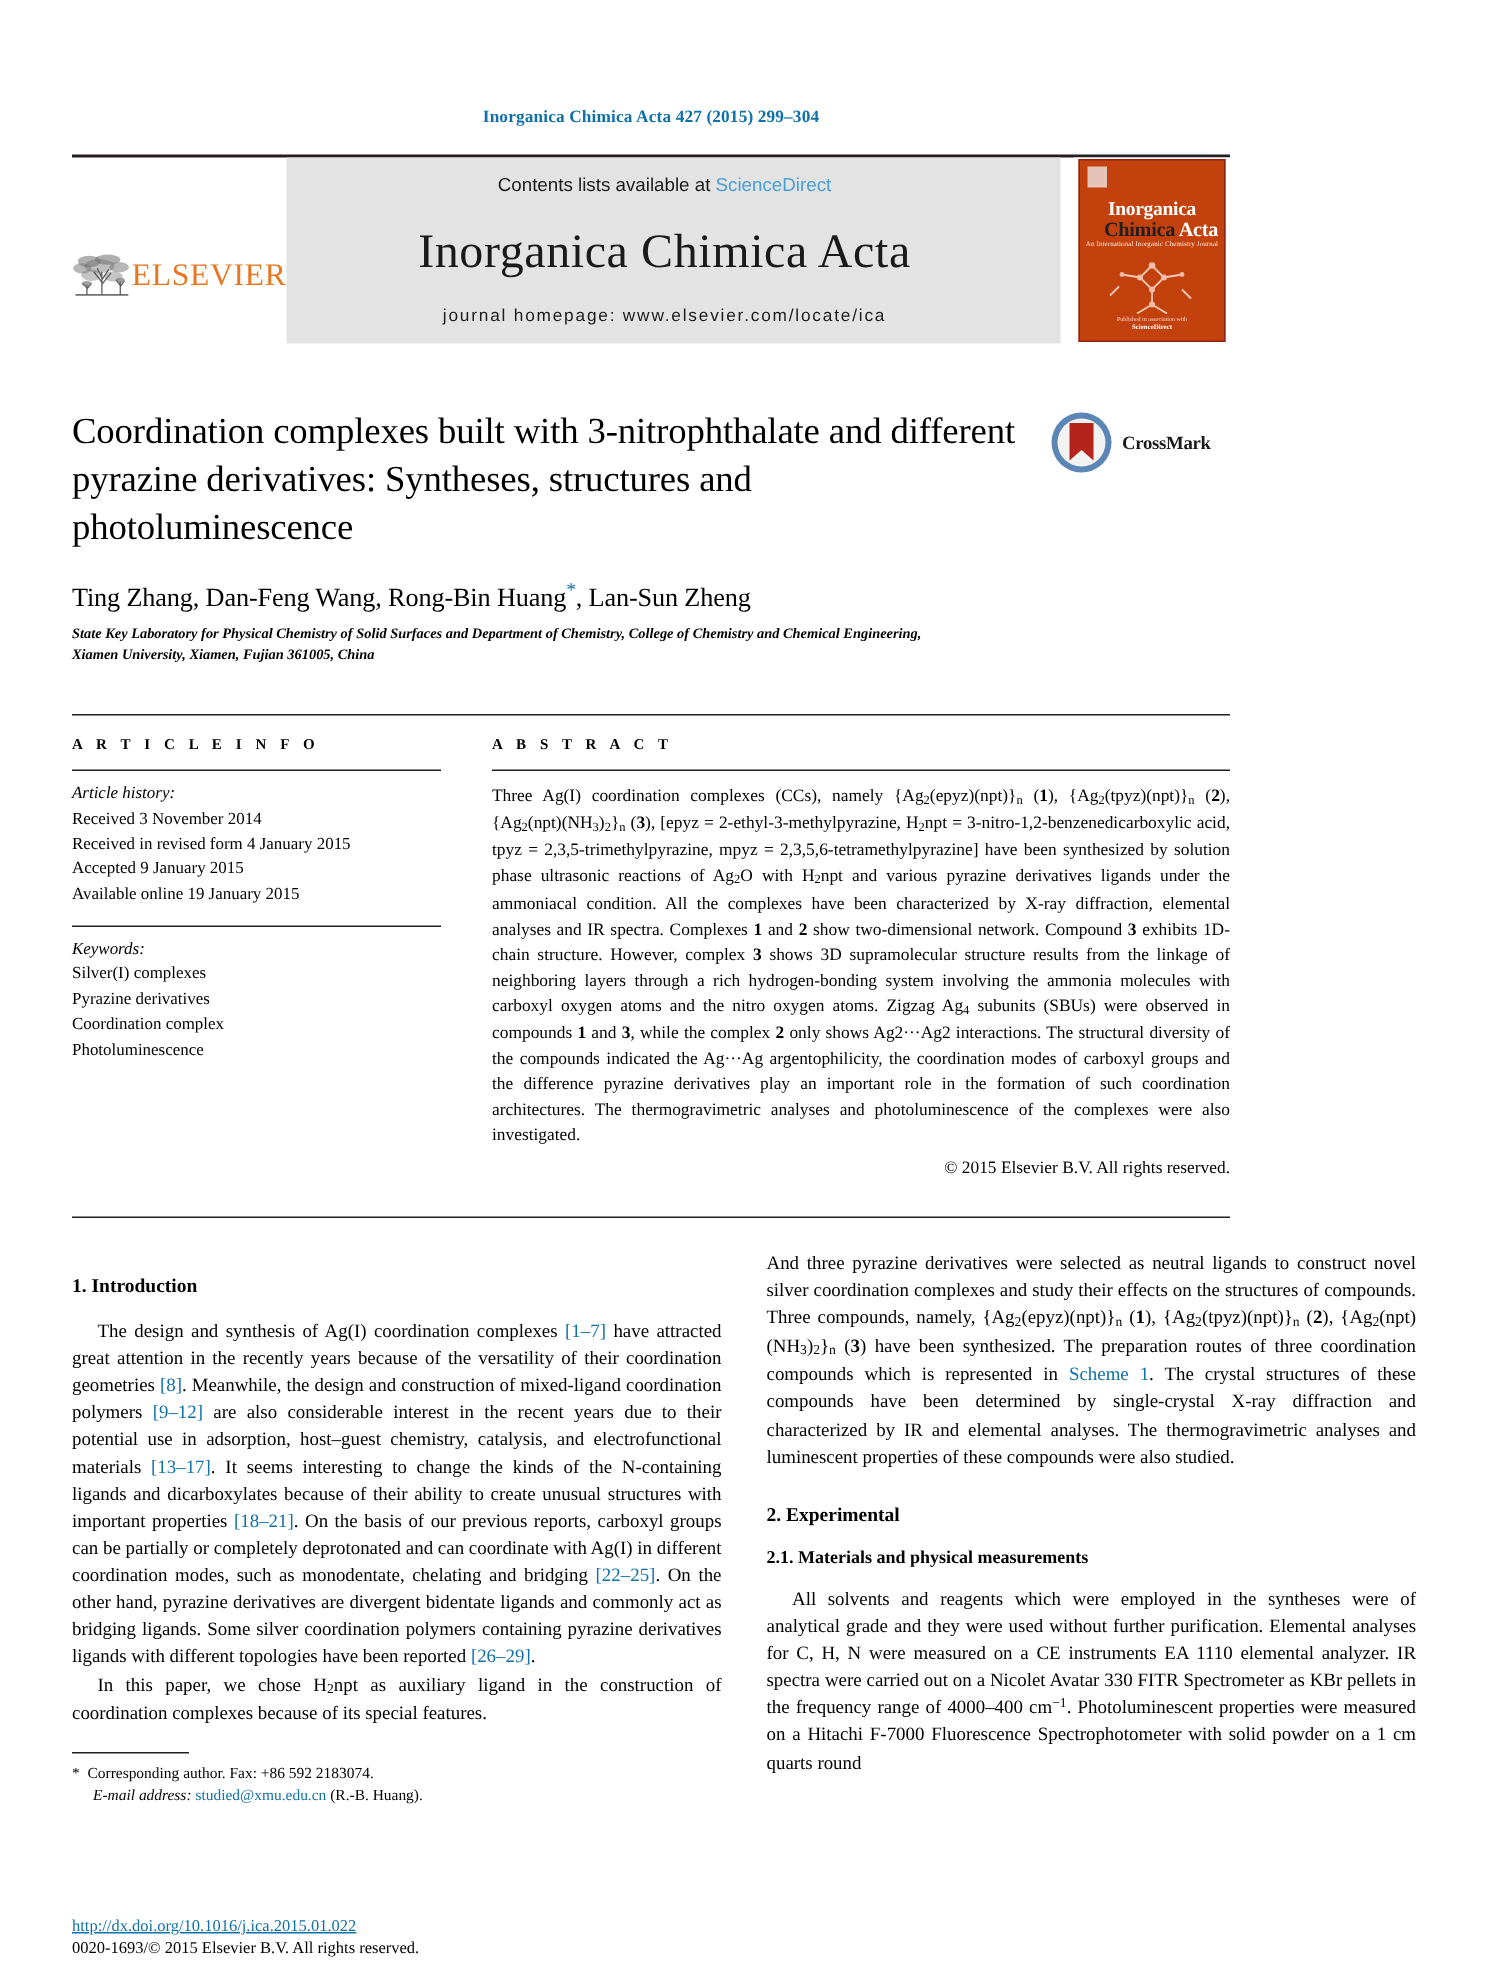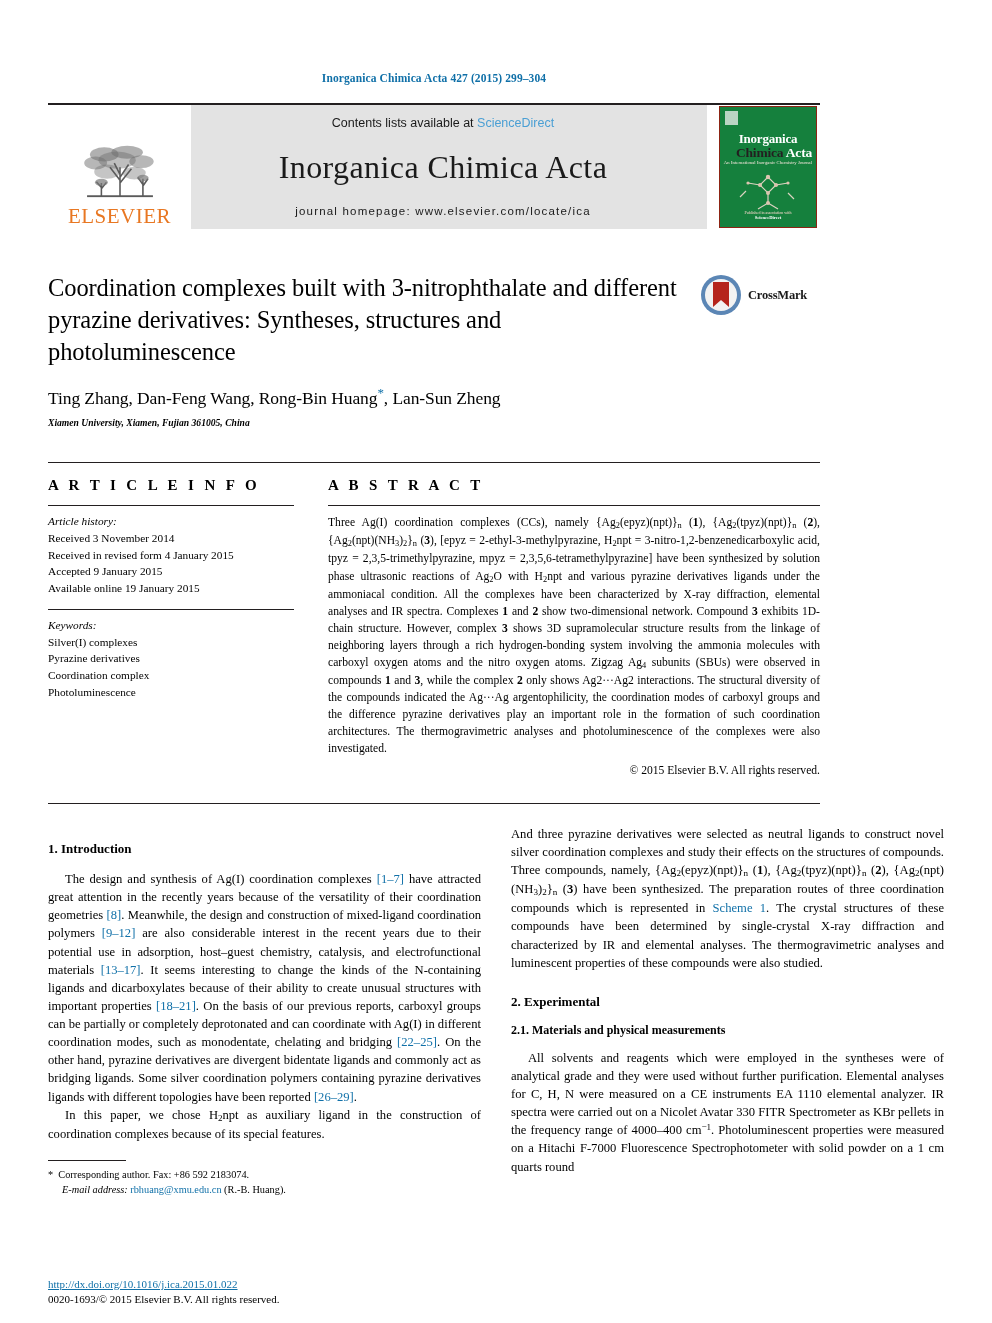--- a/index.html
+++ b/index.html
@@ -39,21 +39,21 @@
     border-top: 2px solid #231f20;
     padding-top: 0;
     display: flex;
     align-items: stretch;
     height: 124px;
   }
   .elsevier-box {
     width: 143px;
     flex: 0 0 143px;
     display: flex;
-    flex-direction: column;
+    flex-direction: row;
     align-items: center;
     justify-content: flex-end;
     padding-bottom: 2px;
     box-sizing: border-box;
     margin-top: 34px;
   }
   .elsevier-tree {
     width: 104px;
     height: 88px;
     margin-top: 4px;
@@ -102,21 +102,21 @@
     flex: 0 0 104px;
     margin-left: 9px;
     background: #ffffff;
     display: flex;
     align-items: center;
     justify-content: center;
   }
   .cover-img {
     width: 98px;
     height: 122px;
-    background: #15803d;
+    background: #c2410c;
     border: 1px solid #8d2414;
     position: relative;
     overflow: hidden;
     box-sizing: border-box;
   }
   .cover-top-logo {
     position: absolute;
     left: 5px; top: 4px;
     width: 13px; height: 14px;
     background: #f0f0f0;
@@ -223,21 +223,21 @@
     gap: 34px;
     border-top: 1px solid #231f20;
     padding-top: 0;
   }
   .col-info { width: 246px; flex: 0 0 246px; }
   .col-abs  { flex: 1 1 auto; }
 
   .sec-head {
     font-family: "Liberation Serif", serif;
     font-weight: bold;
-    font-size: 15px;
+    font-size: 10px;
     letter-spacing: 3.4px;
     margin-top: 14px;
   }
   .rule { border-top: 1.6px solid #231f20; margin-top: 11px; }
   .rule-thin { border-top: 1px solid #231f20; margin-top: 12px; }
 
   .info-block {
     font-family: "Liberation Serif", serif;
     font-size: 11.3px;
     line-height: 1.48;
@@ -417,20 +417,21 @@
         <path d="M13 8 h16 v25 l-8 -7 l-8 7 Z" fill="#b5241c"></path>
       </svg>
       <span class="cm-text">CrossMark</span>
     </div>
 
     <div class="authors">
       <span>Ting Zhang, Dan-Feng Wang, Rong-Bin Huang</span><span class="star">*</span><span>, Lan-Sun Zheng</span>
     </div>
 
     <div class="affil">
+      <div>State Key Laboratory for Physical Chemistry of Solid Surfaces and Department of Chemistry, College of Chemistry and Chemical Engineering,</div>
       <div>Xiamen University, Xiamen, Fujian 361005, China</div>
     </div>
   </div>
 
   <div class="info-abs">
 
     <div class="col-info">
       <div class="sec-head">A R T I C L E  I N F O</div>
       <div class="rule"></div>
       <div class="info-block">
@@ -474,21 +475,21 @@
       </p>
 
       <div class="footnote-area">
         <div class="fn-rule"></div>
         <div class="fn-line">
           <span>*</span>&nbsp;
           <span>Corresponding author. Fax: +86 592 2183074.</span>
         </div>
         <div class="fn-line" style="padding-left:14px">
           <span class="ital">E-mail address:</span>
-          <a class="link" href="#">rbhuang@xmu.edu.cn</a>
+          <a class="link" href="#">studied@xmu.edu.cn</a>
           <span>(R.-B. Huang).</span>
         </div>
       </div>
     </div>
 
     <div class="bcol">
       <p class="para" style="text-indent:0">
         And three pyrazine derivatives were selected as neutral ligands to construct novel silver coordination complexes and study their effects on the structures of compounds. Three compounds, namely, {Ag<sub>2</sub>(epyz)(npt)}<sub>n</sub> (<b>1</b>), {Ag<sub>2</sub>(tpyz)(npt)}<sub>n</sub> (<b>2</b>), {Ag<sub>2</sub>(npt)(NH<sub>3</sub>)<sub>2</sub>}<sub>n</sub> (<b>3</b>) have been synthesized. The preparation routes of three coordination compounds which is represented in <span class="ref">Scheme 1</span>. The crystal structures of these compounds have been determined by single-crystal X-ray diffraction and characterized by IR and elemental analyses. The thermogravimetric analyses and luminescent properties of these compounds were also studied.
       </p>
 

